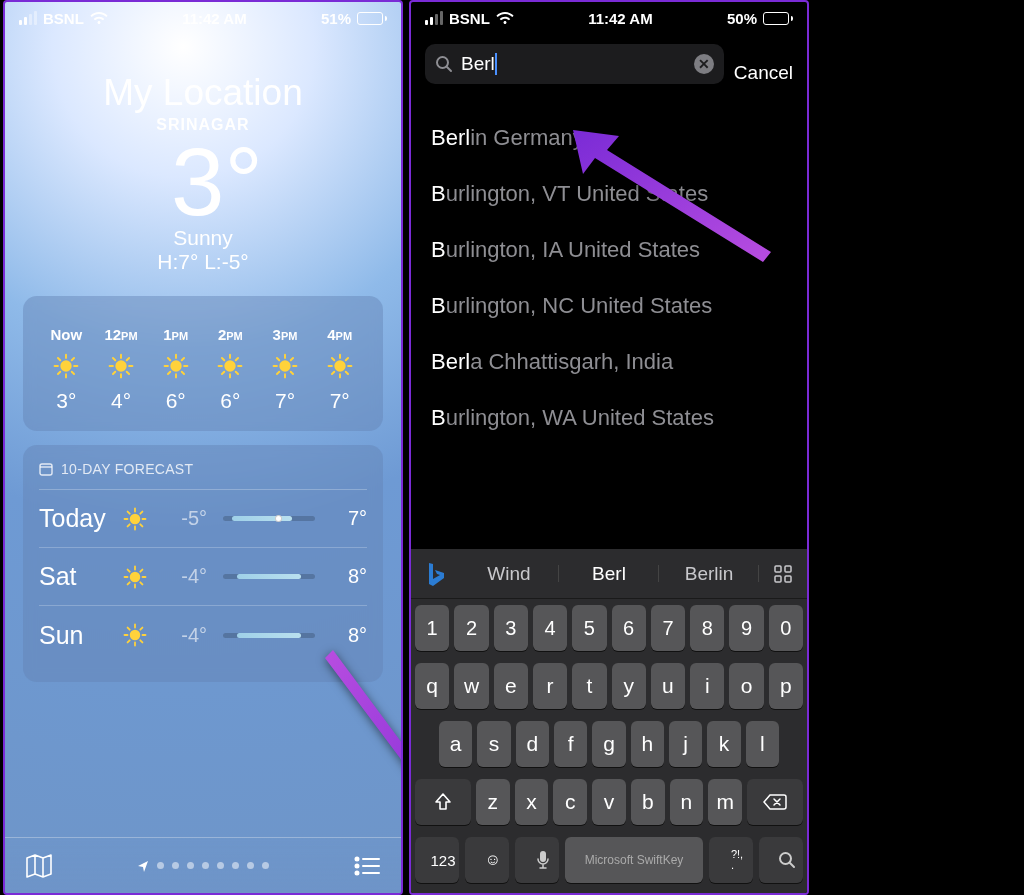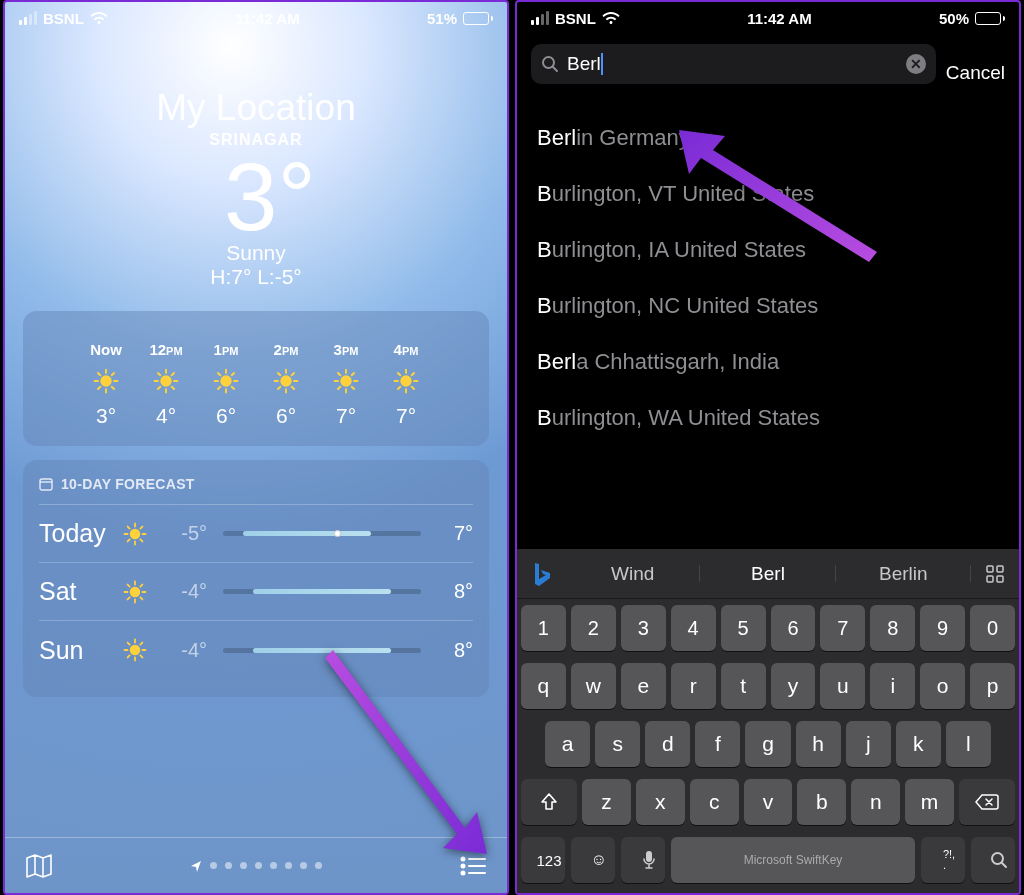--- a/index.html
+++ b/index.html
@@ -1,48 +1,48 @@
 <!DOCTYPE html>
 <html><head>
 <meta charset="utf-8">
 <style>
   * { box-sizing: border-box; margin: 0; padding: 0; font-family: -apple-system, "SF Pro Text", "Helvetica Neue", Arial, sans-serif; -webkit-font-smoothing: antialiased; }
   body { background:#000; width:1024px; height:895px; overflow:hidden; display:flex; gap:6px; padding:0 3px; }
-  .phone { position:relative; width:506px; height:895px; border:2px solid #7a2bd6; border-radius:4px; overflow:hidden; }
+  .phone { position:relative; width:400px; height:895px; border:2px solid #7a2bd6; border-radius:4px; overflow:hidden; }
 
   
   #left { background: radial-gradient(circle at 45% 5%, #ffffff 0%, #dbe8ff 15%, #8fbae9 35%, #6e9ad4 55%, #6e95c8 100%); color:#fff; }
   .statusbar { display:flex; justify-content:space-between; align-items:center; height:30px; padding:2px 14px 0 14px; font-size:15px; font-weight:600; }
   .status-left, .status-right { display:flex; align-items:center; gap:6px; }
   .sigbars { display:inline-flex; align-items:flex-end; gap:2px; }
   .sigbars span { width:3px; background:#fff; border-radius:1px; }
   .sigbars span:nth-child(1){height:5px;} .sigbars span:nth-child(2){height:8px;} .sigbars span:nth-child(3){height:11px; opacity:.4;} .sigbars span:nth-child(4){height:14px; opacity:.4;}
   .battery { display:inline-flex; align-items:center; gap:2px; }
   .batt-body { width:26px; height:13px; border:1.5px solid #fff; border-radius:3px; padding:1px; }
   .batt-fill { height:100%; background:#fff; border-radius:1px; }
   .batt-cap { width:2px; height:5px; background:#fff; border-radius:0 2px 2px 0; }
 
-  .header { text-align:center; margin-top:55px; }
+  .header { text-align:center; margin-top:40px; }
   .header h1 { font-size:37px; font-weight:400; }
   .header .city { font-size:16px; font-weight:600; letter-spacing:1px; margin-top:2px; }
   .header .temp { font-size:96px; font-weight:200; line-height:1; margin-left:28px; }
   .header .cond { font-size:21px; font-weight:500; margin-top:-4px; }
   .header .hilo { font-size:21px; font-weight:500; }
 
   .card { margin:22px 18px 0 18px; background:rgba(100,130,180,0.45); border-radius:14px; padding:16px 16px 18px 16px; backdrop-filter: blur(6px); }
   .card .summary { font-size:16px; line-height:1.3; padding-bottom:14px; border-bottom:1px solid rgba(255,255,255,0.25); }
   .hourly { display:flex; justify-content:center; margin-top:14px; }
   .hour { display:flex; flex-direction:column; align-items:center; gap:10px; width:60px; }
   .hour .lbl { font-size:15px; font-weight:600; }
   .hour .sm { font-size:11px; font-weight:600; }
   .hour .icon { width:26px; height:26px; }
   .hour .htemp { font-size:21px; font-weight:500; }
 
   .card2 { margin-top:14px; }
-  .card2 .title { display:flex; align-items:center; gap:8px; font-size:14px; font-weight:700; color:rgba(255,255,255,0.8); letter-spacing:0.3px; padding-bottom:12px; border-bottom:1px solid rgba(255,255,255,0.25); }
+  .card2 .title { display:flex; align-items:center; gap:8px; font-size:14px; font-weight:400; color:rgba(255,255,255,0.8); letter-spacing:0.3px; padding-bottom:12px; border-bottom:1px solid rgba(255,255,255,0.25); }
   .daily-row { display:flex; align-items:center; height:58px; border-bottom:1px solid rgba(255,255,255,0.22); gap:8px; }
   .daily-row:last-child { border-bottom:none; }
   .daily-row .day { width:74px; font-size:25px; }
   .daily-row .dicon { width:28px; display:flex; justify-content:center; }
   .daily-row .lo { width:50px; text-align:right; font-size:20px; color:rgba(255,255,255,0.6); }
   .daily-row .bar { flex:1; height:5px; border-radius:4px; background:rgba(0,0,0,0.18); position:relative; margin:0 8px; }
   .daily-row .bar .fill { position:absolute; height:100%; border-radius:4px; background:linear-gradient(90deg,#9fd0e8,#b9e0ef); }
   .daily-row .bar .dot { position:absolute; width:7px; height:7px; border-radius:50%; background:#fff; top:-1px; border:1.5px solid rgba(0,0,0,0.2); }
   .daily-row .hi { width:36px; text-align:right; font-size:20px; }
 

